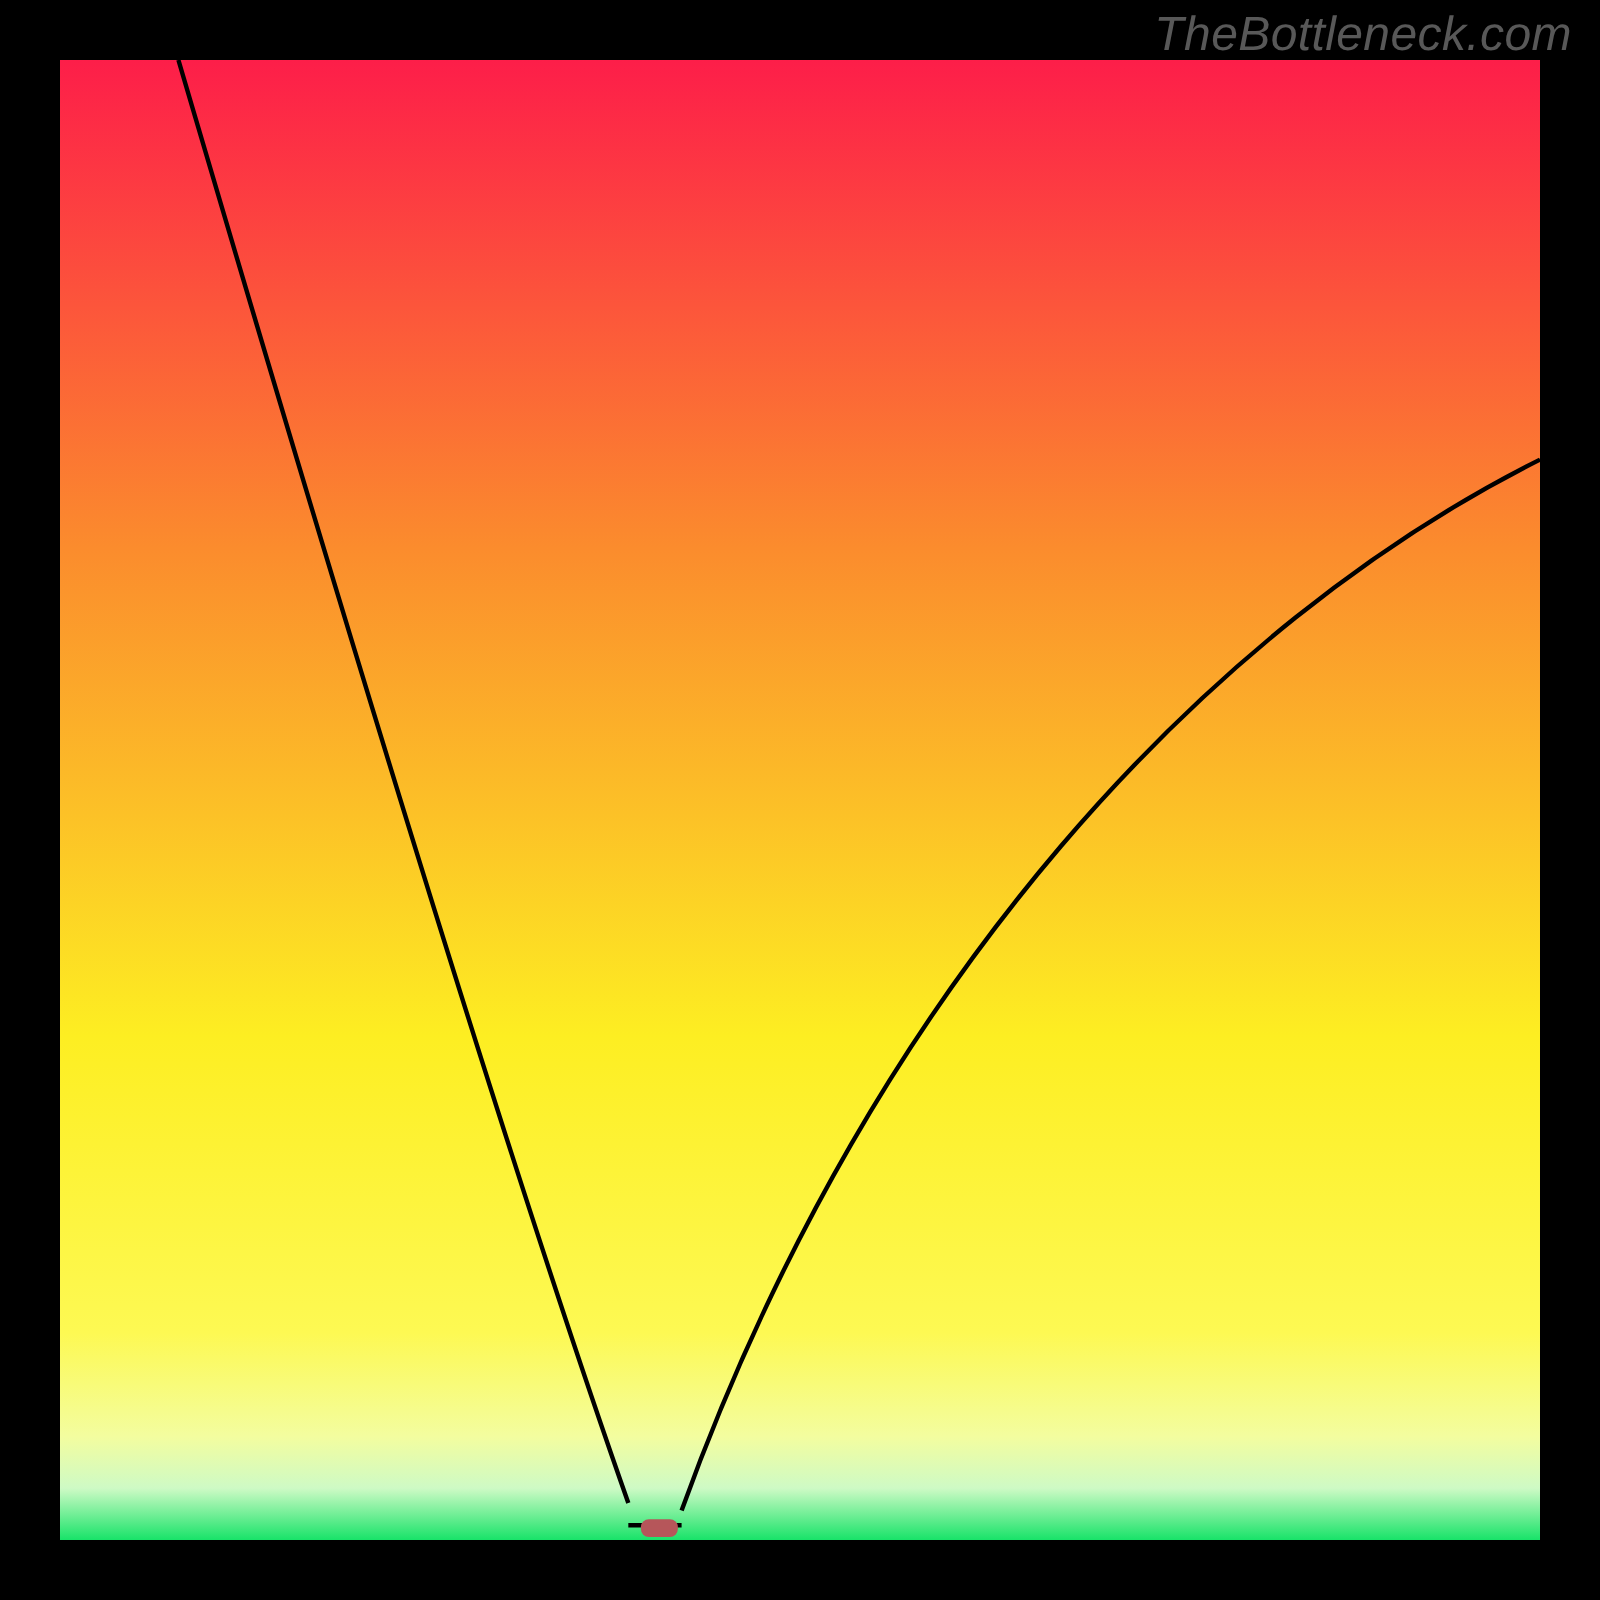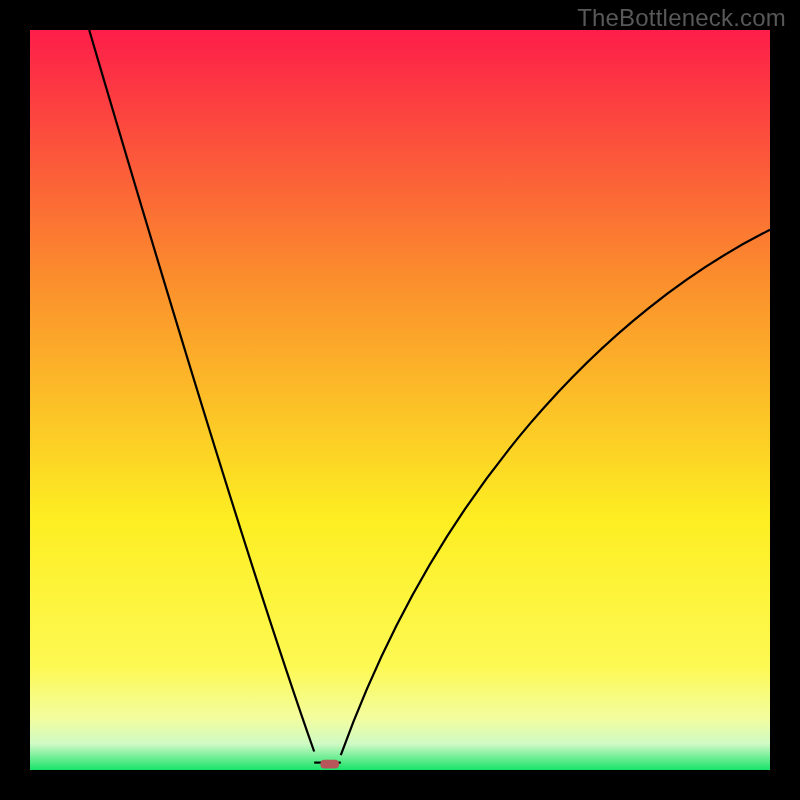--- a/index.html
+++ b/index.html
@@ -19,20 +19,21 @@
   }
   .watermark {
     position: absolute;
     top: 4px;
     right: 14px;
     color: #585858;
     font-size: 24px;
     font-weight: 500;
     letter-spacing: 0.2px;
     z-index: 10;
+    font-style: italic;
   }
   .plot-wrap {
     position: absolute;
     left: 30px;
     top: 30px;
     width: 740px;
     height: 740px;
   }
   svg {
     display: block;

